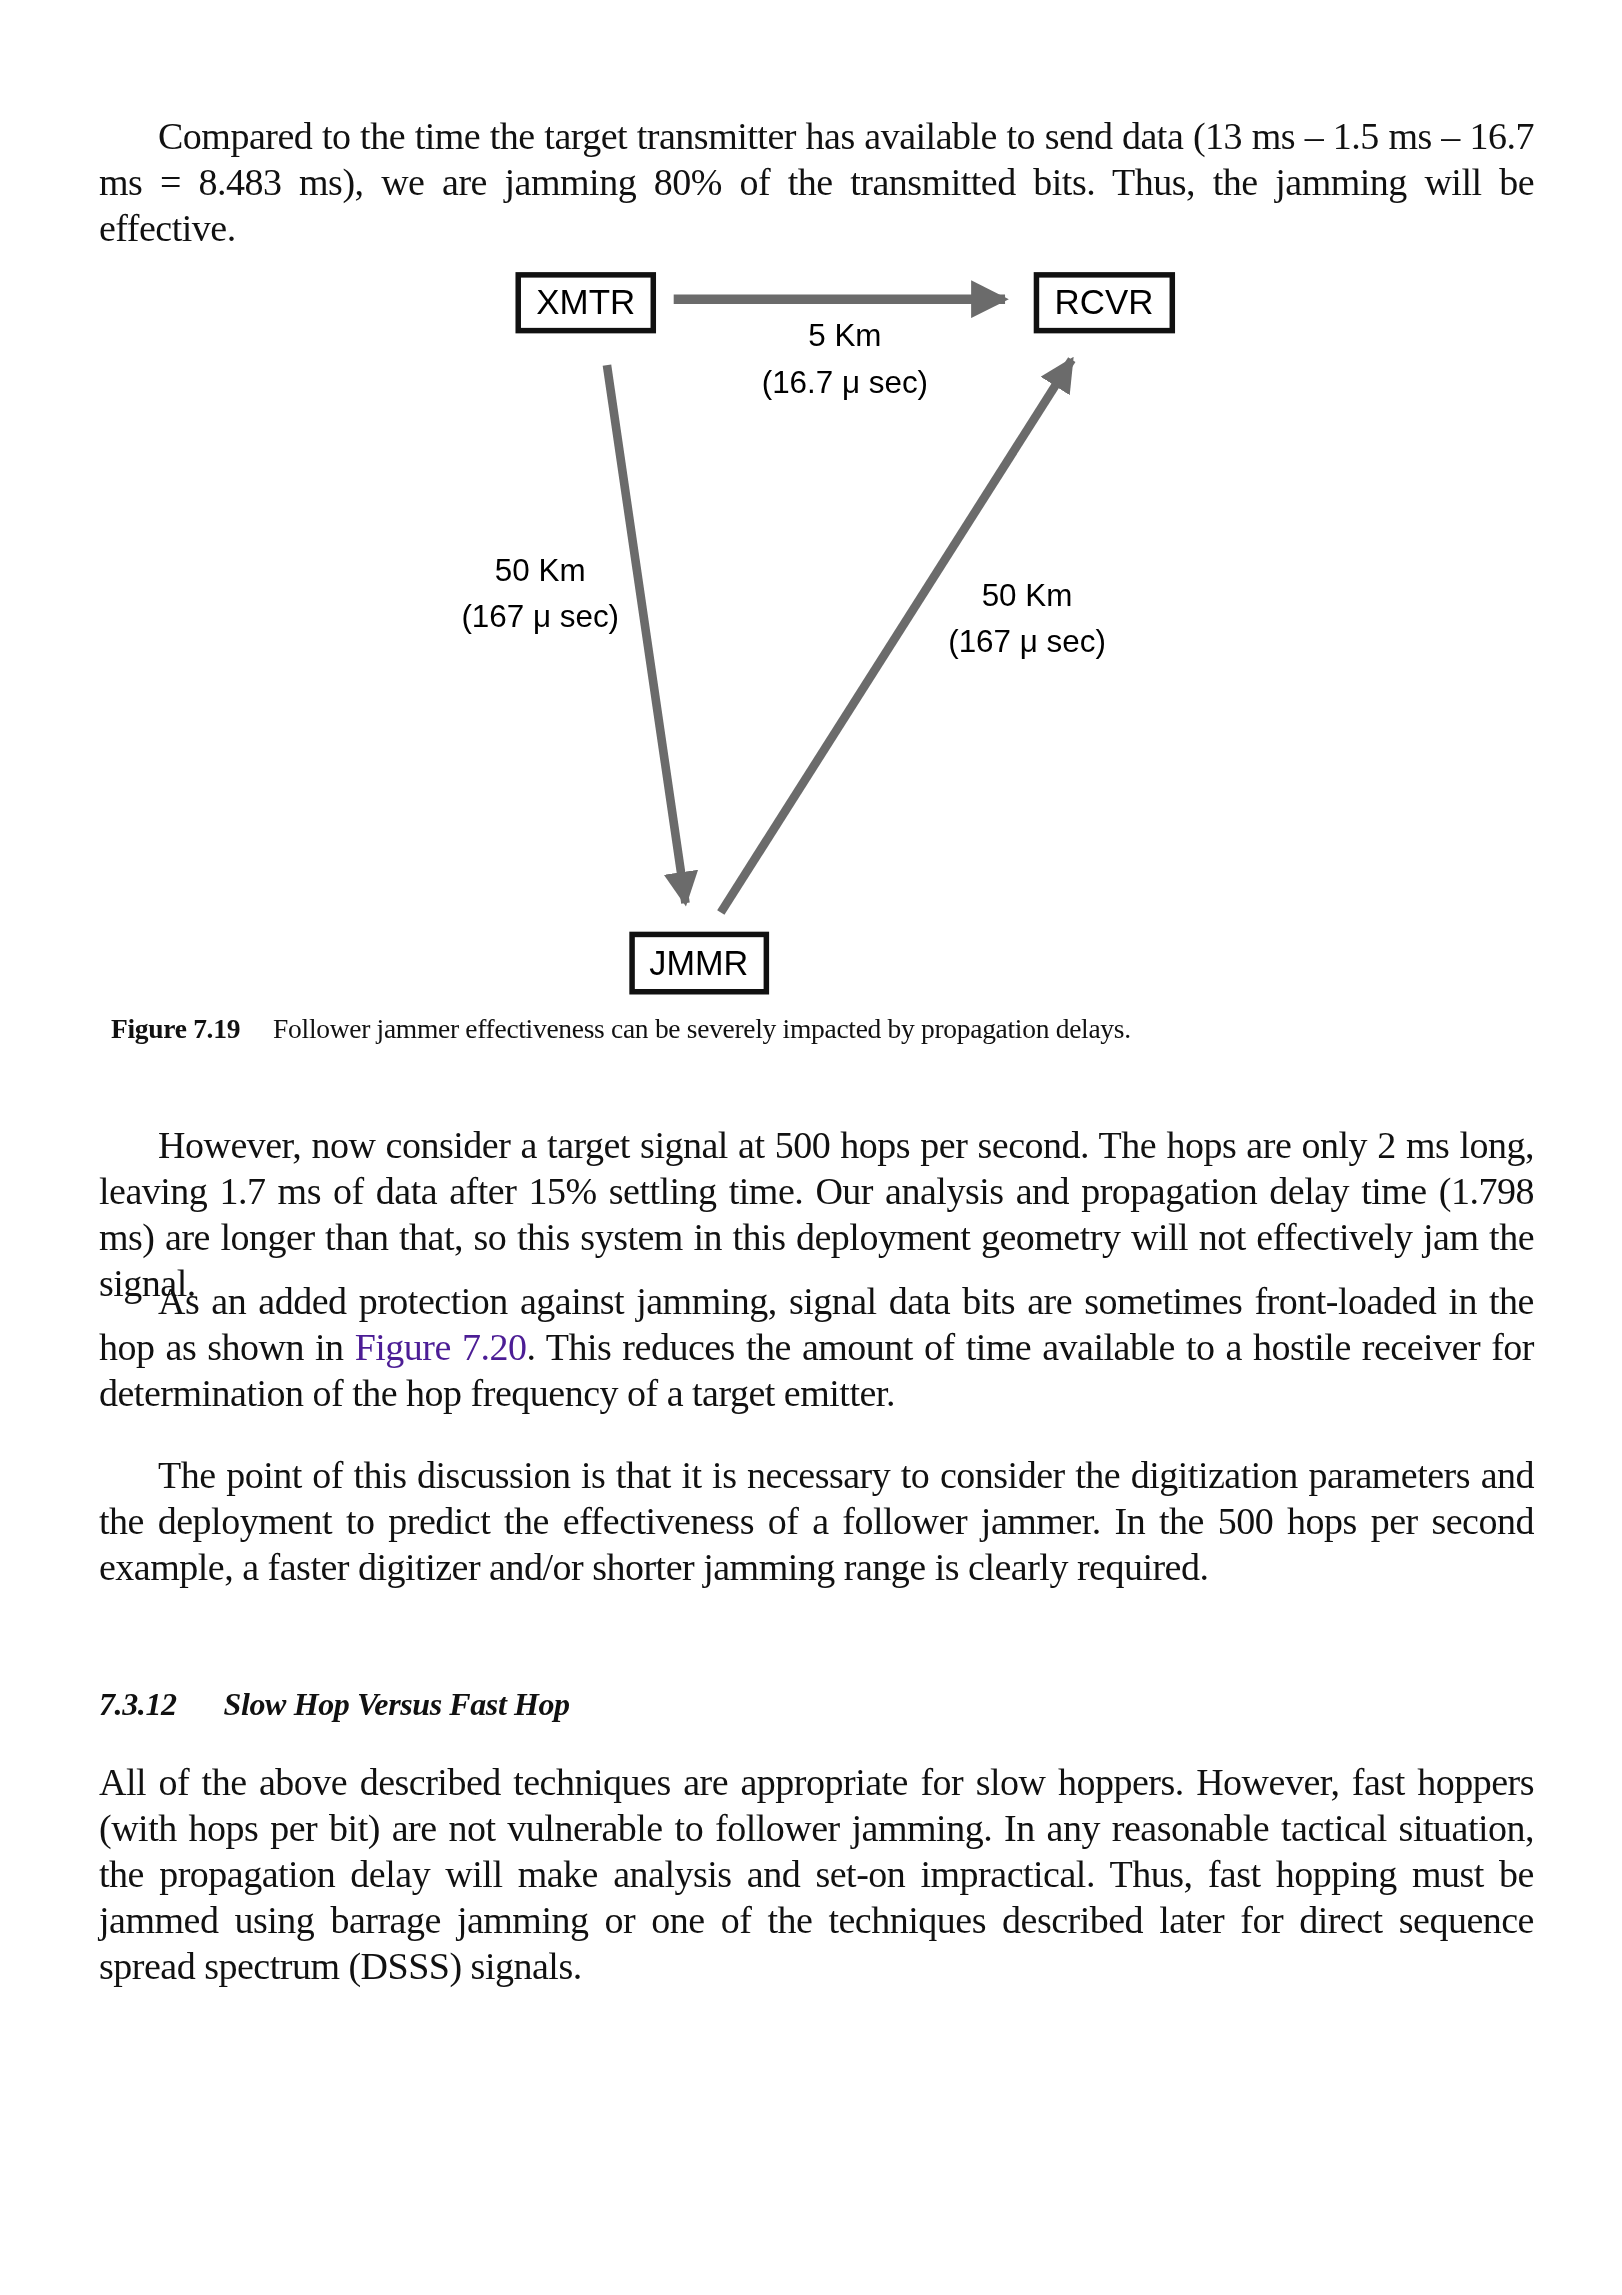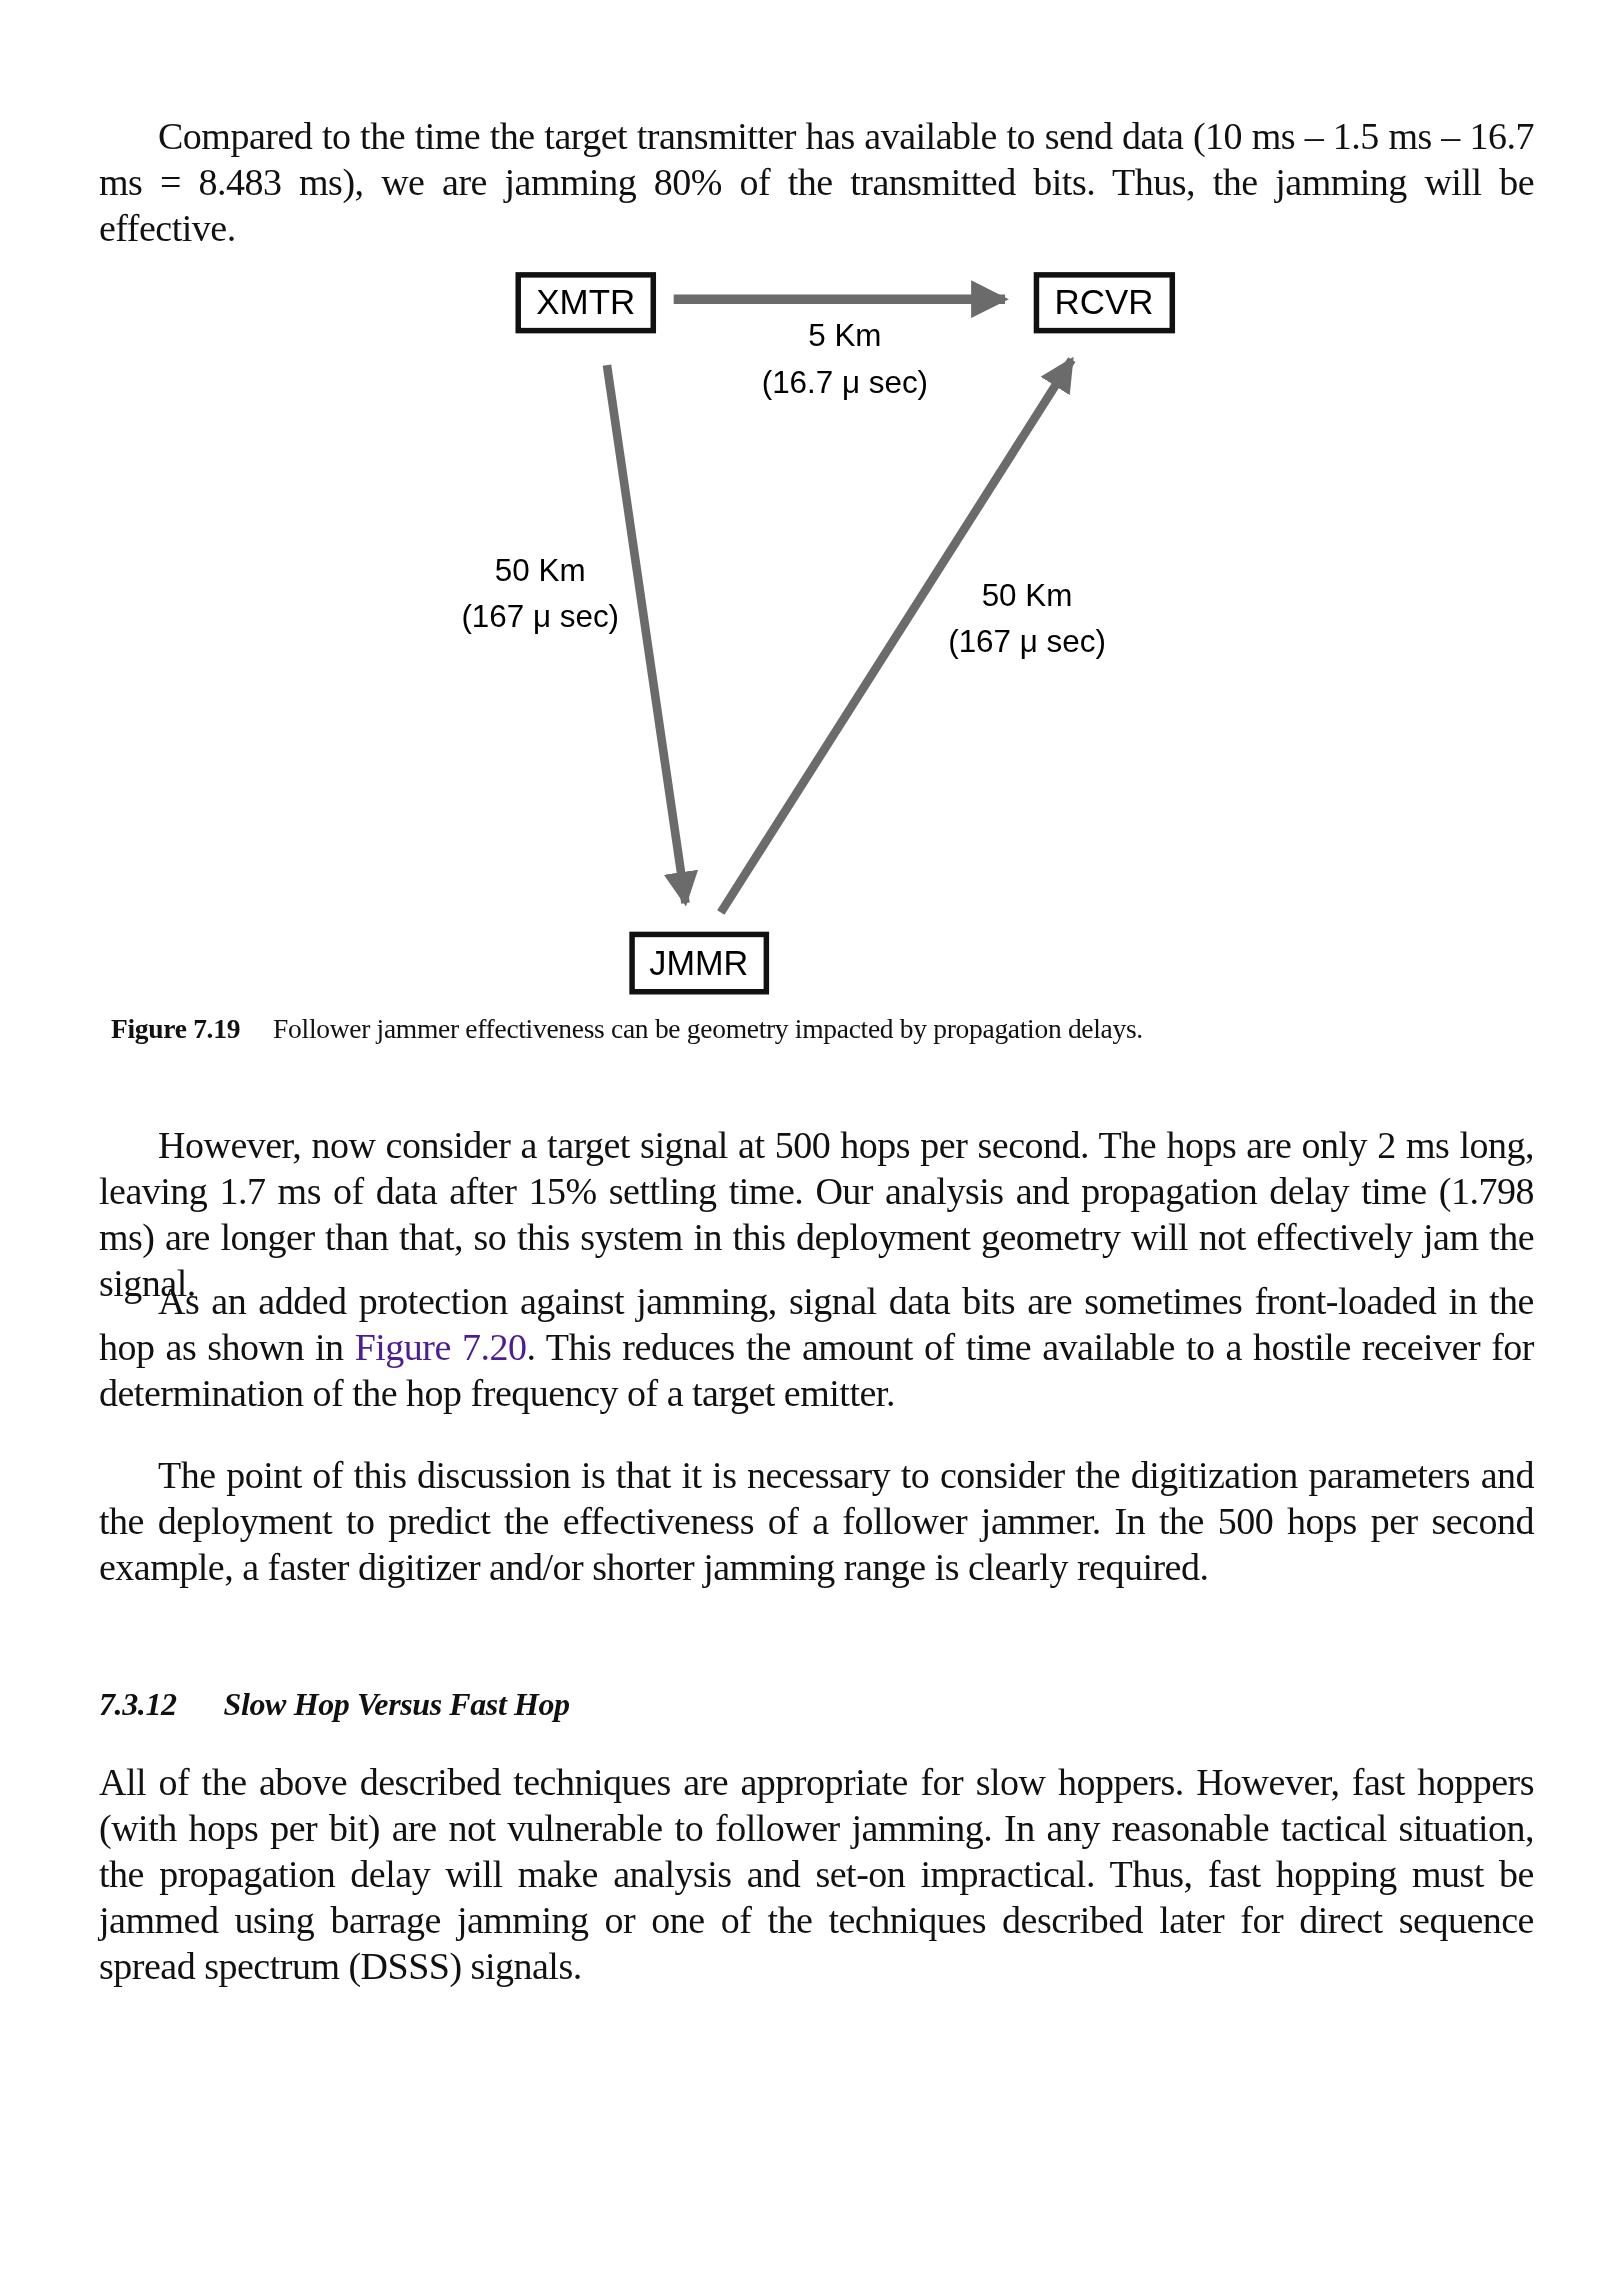--- a/index.html
+++ b/index.html
@@ -12,21 +12,21 @@
   .caption { position:absolute; left:99px; top:1013px; font-size:27.5px; white-space:nowrap; letter-spacing:-0.3px; }
   .caption b { margin-right:33px;margin-left:12px; }
   .heading { position:absolute; left:99px; top:1686px; font-size:32px; font-weight:bold; white-space:nowrap; letter-spacing:-0.4px;font-style:italic; }
   .heading .num { margin-right:47px; }
   .fig { position:absolute; left:0; top:0; width:1623px; height:1013px; }
   .fig text { font-family:"Liberation Sans", sans-serif; }
 </style>
 </head>
 <body>
 
-<p class="para indent" style="top:113px">Compared to the time the target transmitter has available to send data (10 ms – 1.5 ms – 16.7 ms = 8.483 ms), we are jamming 80% of the transmitted bits. Thus, the jamming will be effective.</p>
+<p class="para indent" style="top:113px">Compared to the time the target transmitter has available to send data (13 ms – 1.5 ms – 16.7 ms = 8.483 ms), we are jamming 80% of the transmitted bits. Thus, the jamming will be effective.</p>
 
 <svg class="fig" viewBox="0 0 2067 1290">
   <defs>
     <marker id="ah" viewBox="0 0 10 10" refX="9" refY="5" markerWidth="4" markerHeight="4" orient="auto">
       <path d="M0,0 L10,5 L0,10 z" fill="#6b6b6b"></path>
     </marker>
   </defs>
 
   <line x1="858" y1="381" x2="1280" y2="381" stroke="#6b6b6b" stroke-width="12" marker-end="url(#ah)"></line>
 
@@ -51,21 +51,21 @@
   <text x="1076" y="500" font-size="40" text-anchor="middle">(16.7 μ sec)</text>
 
   <text x="688" y="740" font-size="40" text-anchor="middle">50 Km</text>
   <text x="688" y="798" font-size="40" text-anchor="middle">(167 μ sec)</text>
 
   <text x="1308" y="772" font-size="40" text-anchor="middle">50 Km</text>
   <text x="1308" y="830" font-size="40" text-anchor="middle">(167 μ sec)</text>
 </svg>
 
 <div class="caption">
-  <b>Figure 7.19</b><span>Follower jammer effectiveness can be geometry impacted by propagation delays.</span>
+  <b>Figure 7.19</b><span>Follower jammer effectiveness can be severely impacted by propagation delays.</span>
 </div>
 
 <p class="para indent" style="top:1122px">However, now consider a target signal at 500 hops per second. The hops are only 2 ms long, leaving 1.7 ms of data after 15% settling time. Our analysis and propagation delay time (1.798 ms) are longer than that, so this system in this deployment geometry will not effectively jam the signal.</p>
 
 <p class="para indent" style="top:1278px"><span>As an added protection against jamming, signal data bits are sometimes front-loaded in the hop as shown in </span><span class="link">Figure 7.20</span><span>. This reduces the amount of time available to a hostile receiver for determination of the hop frequency of a target emitter.</span></p>
 
 <p class="para indent" style="top:1452px">The point of this discussion is that it is necessary to consider the digitization parameters and the deployment to predict the effectiveness of a follower jammer. In the 500 hops per second example, a faster digitizer and/or shorter jamming range is clearly required.</p>
 
 <div class="heading">
   <span class="num">7.3.12</span><span>Slow Hop Versus Fast Hop</span>

